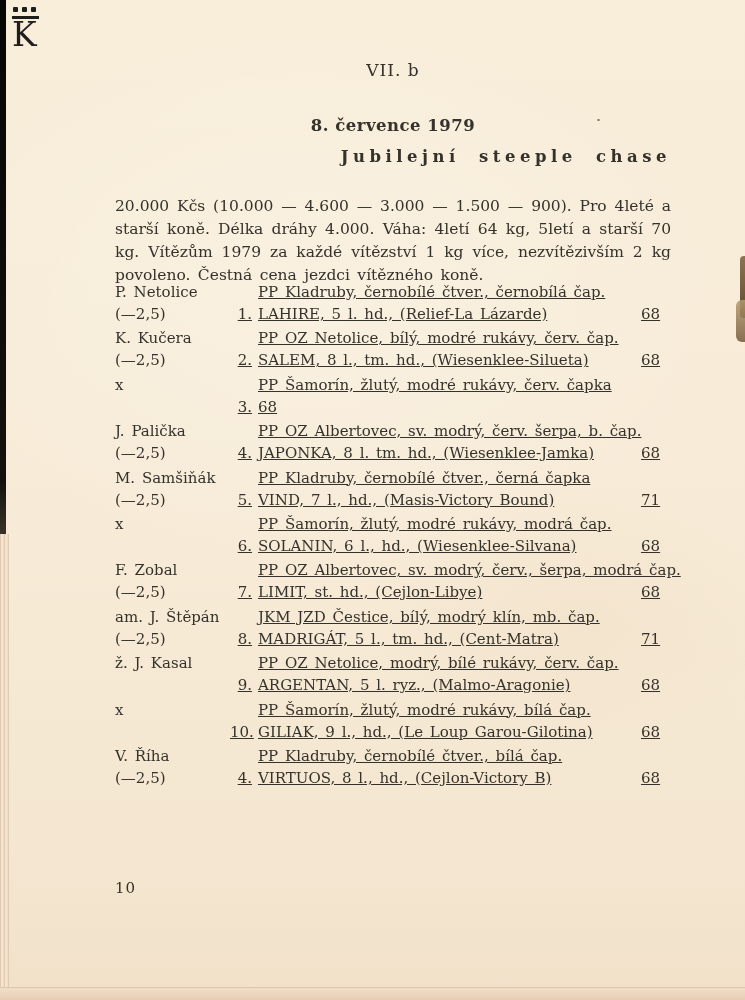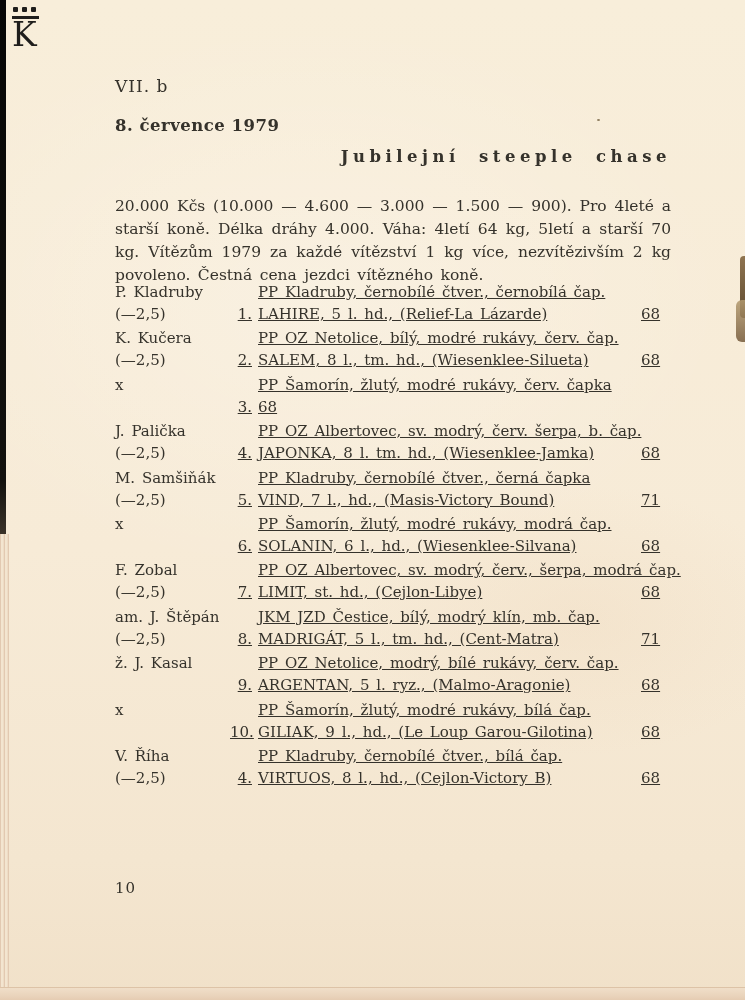--- a/index.html
+++ b/index.html
@@ -30,22 +30,22 @@
 
   
   .stamp { position:absolute; left:12px; top:7px; color:#1f1e1c; }
   .stamp-dots { display:flex; gap:4px; margin-left:1px; }
   .stamp-dot { width:5px; height:5px; background:#1f1e1c; border-radius:1px; }
   .stamp-bar { width:27px; height:3px; background:#1f1e1c; margin-top:4px; }
   .stamp-letter { font-size:33px; line-height:1.0; margin-top:-1px; letter-spacing:0; }
 
   
   .content { position:absolute; left:115px; top:0; width:556px; }
-  .section-label { position:absolute; top:76px; width:100%; font-size:17px; letter-spacing:1px; }
-  .race-date { position:absolute; top:116px; width:100%; text-align:left; font-size:16.5px; font-weight:bold; letter-spacing:0.5px; }
+  .section-label { position:absolute; top:60px; width:100%; text-align:center; font-size:17px; letter-spacing:1px; }
+  .race-date { position:absolute; top:116px; width:100%; text-align:center; font-size:16.5px; font-weight:bold; letter-spacing:0.5px; }
   .race-title { position:absolute; top:147px; width:100%; text-align:right; font-size:16.5px; font-weight:bold;
     letter-spacing:4.5px; word-spacing:9px; white-space:nowrap; }
   .conditions { position:absolute; top:195px; width:100%; font-size:15.5px; line-height:23px;
     text-align:justify; word-spacing:2.5px; }
 
   
   .entries { position:absolute; top:281px; width:100%; font-size:15px; }
   .entry { display:flex; line-height:22px; margin-bottom:2.4px; word-spacing:2px; }
   .col-jockey { width:115px; flex:none; }
   .col-main { flex:1; min-width:0;text-decoration:underline; }
@@ -81,21 +81,21 @@
 
   <div class="content">
     <div class="section-label">VII. b</div>
     <div class="race-date">8. července 1979</div>
     <div class="race-title">Jubilejní steeple chase</div>
     <div class="conditions">20.000 Kčs (10.000 — 4.600 — 3.000 — 1.500 — 900). Pro 4leté a starší koně. Délka dráhy 4.000. Váha: 4letí 64 kg, 5letí a starší 70 kg. Vítězům 1979 za každé vítězství 1 kg více, nezvítězivším 2 kg povoleno. Čestná cena jezdci vítězného koně.</div>
 
     <div class="entries">
   <div class="entry">
     <div class="col-jockey">
-      <div>P. Kladruby</div>
+      <div>P. Netolice</div>
       <div>(—2,5)</div>
     </div>
     <div class="col-main">
       <div class="line1">PP Kladruby, černobílé čtver., černobílá čap.</div>
       <div class="line2">
         <span class="num">1.</span>
         <span class="horse">LAHIRE, 5 l. hd., (Relief-La Lázarde)</span>
         <span class="weight">68</span>
       </div>
     </div>

